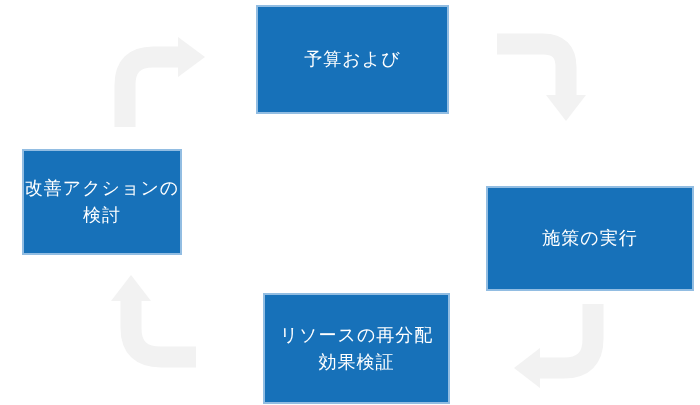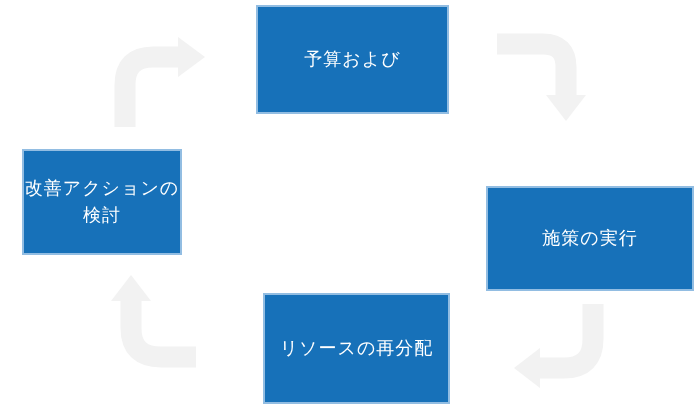--- a/index.html
+++ b/index.html
@@ -78,20 +78,21 @@
     <span class="line">予算および</span>
   </div>
 
   <div class="step-box box-right">
     <span class="line">施策の実行</span>
     <span class="line"></span>
   </div>
 
   <div class="step-box box-bottom">
     <span class="line">リソースの再分配</span>
+    <span class="line">効果検証</span>
   </div>
 
   <div class="step-box box-left">
     <span class="line">改善アクションの</span>
     <span class="line">検討</span>
   </div>
 
 </div>
 
 </body></html>

